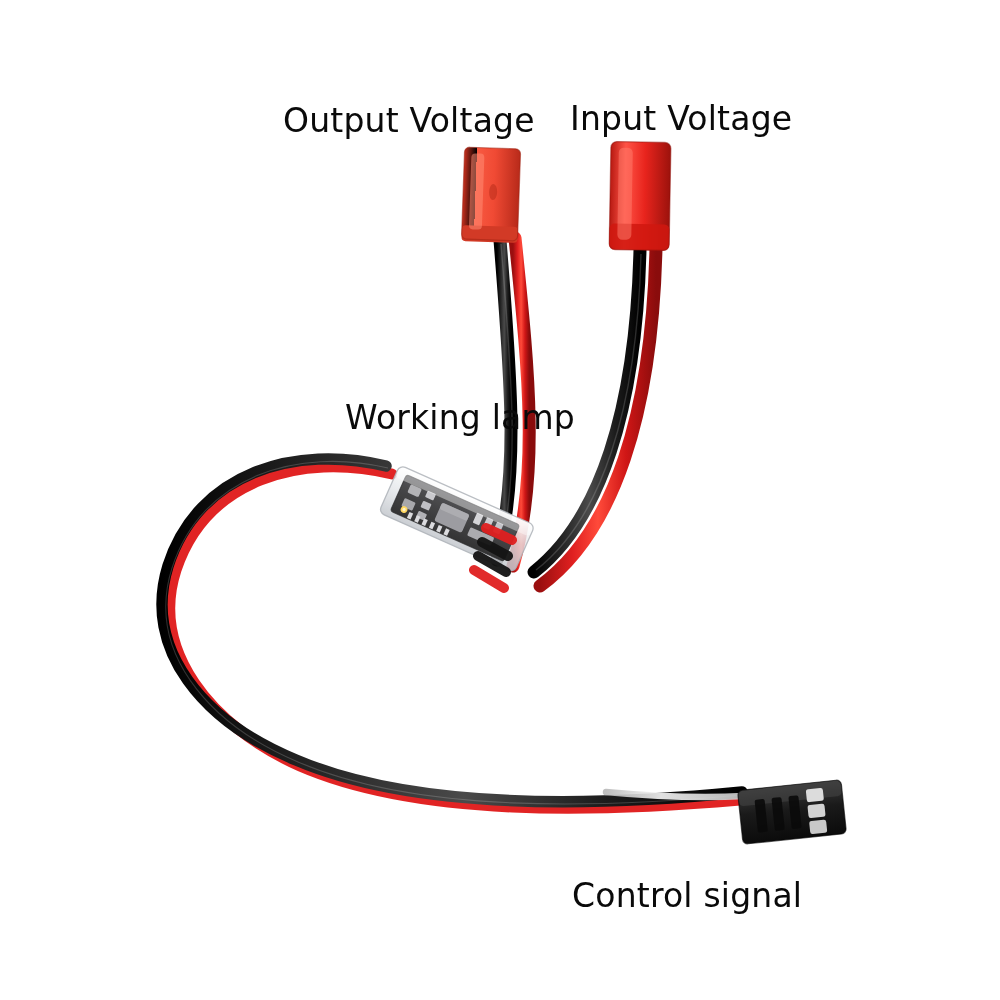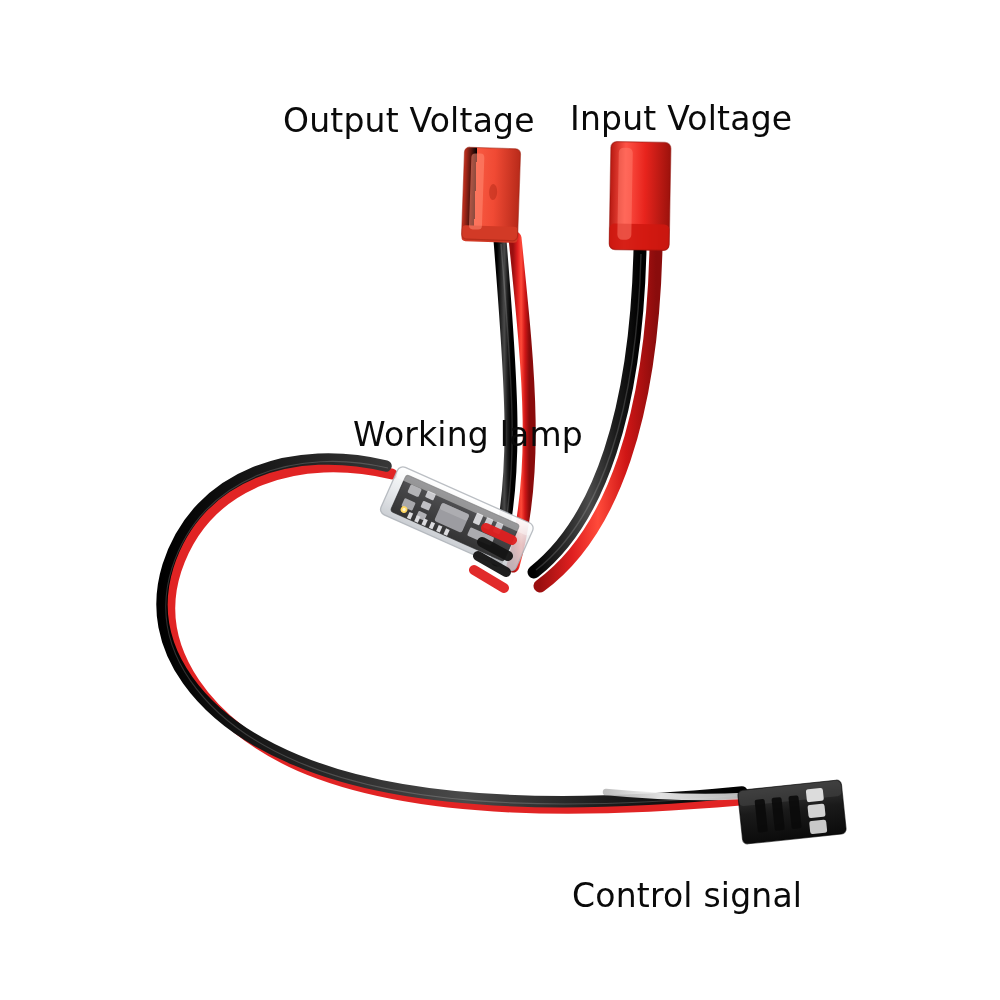--- a/index.html
+++ b/index.html
@@ -30,21 +30,21 @@
     font-family: "DejaVu Sans", "Liberation Sans", sans-serif;
     font-size: 33px;
     font-weight: 400;
     letter-spacing: 0.2px;
     white-space: nowrap;
     line-height: 1;
     -webkit-font-smoothing: antialiased;
   }
   .callout.lbl-output  { left: 283px; top: 104px; }
   .callout.lbl-input   { left: 570px; top: 102px; text-align: right; }
-  .callout.lbl-lamp    { left: 345px; top: 418px; margin-left: 8px; }
+  .callout.lbl-lamp    { left: 345px; top: 401px; }
   .callout.lbl-control { left: 572px; top: 860px; margin-top: 19px; }
 </style>
 </head>
 <body>
 
 <div id="stage">
 
   <svg id="photo" viewBox="0 0 1000 1000" xmlns="http://www.w3.org/2000/svg">
     <defs>
       <linearGradient id="gRedWire" x1="0" y1="0" x2="1" y2="0">

